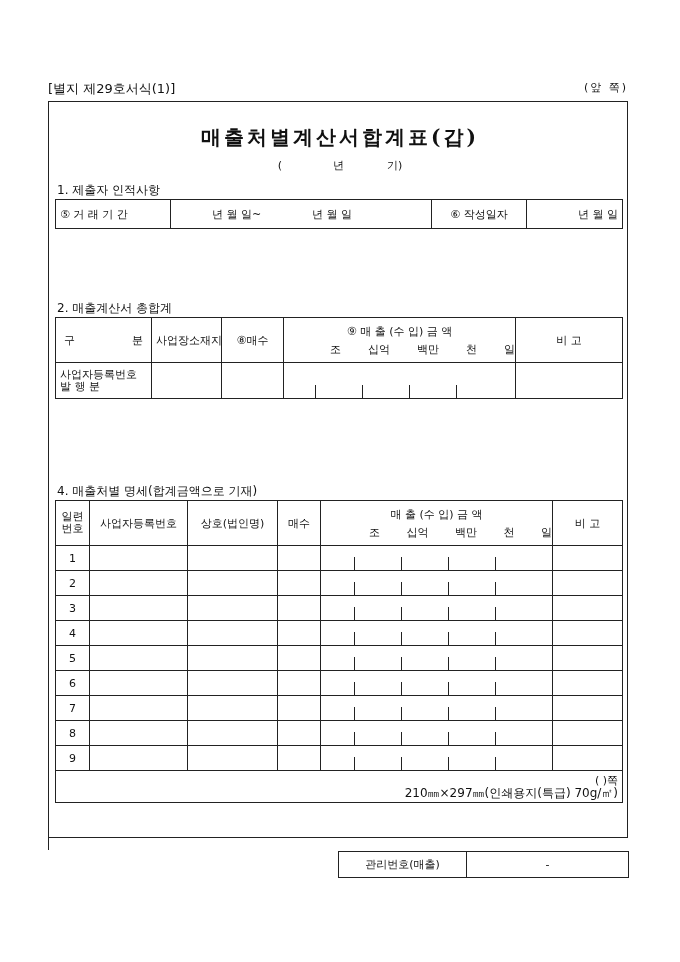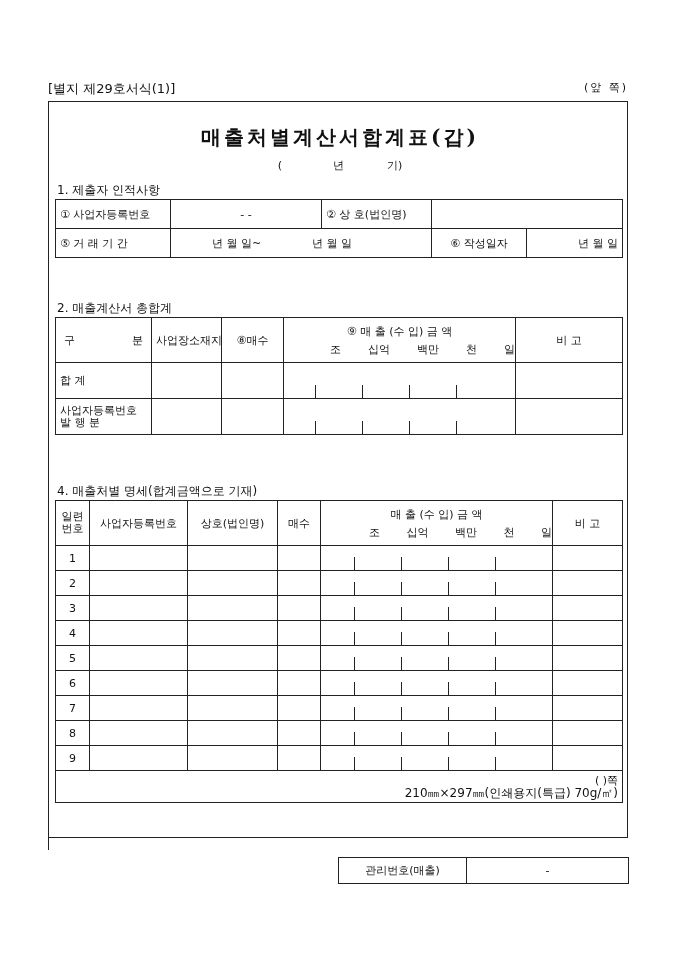--- a/index.html
+++ b/index.html
@@ -17,21 +17,21 @@
   #t1{left:55px;top:199px;width:567px;}
   #t1 td{height:28px;}
   #t2{left:55px;top:317px;width:567px;}
   #t3{left:55px;top:500px;width:567px;}
   .c{text-align:center;}
   .r{text-align:right;}
   .amt{position:relative;padding:0;}
   .tick{position:absolute;bottom:0;width:1px;height:13px;background:#222;}
   .dual{line-height:12px;}
   .spread{display:flex;justify-content:space-between;}
-  #mgmt{left:338px;top:851px;width:290px;margin-top:6px;}
+  #mgmt{left:338px;top:851px;width:290px;}
   #mgmt td{height:25px;}
 </style>
 </head>
 <body>
 
 <div class="abs" id="form-id">[별지 제29호서식(1)]</div>
 <div class="abs" id="side">(앞 쪽)</div>
 
 <div class="abs" id="frame"></div>
 <div class="abs" id="frame-tail"></div>
@@ -49,26 +49,20 @@
 <table id="t1">
   <colgroup>
       <col style="width:115px">
       <col style="width:131px">
       <col style="width:20px">
       <col style="width:110px">
       <col style="width:95px">
       <col style="width:96px">
     </colgroup>
   <tbody>
-      <tr>
-    <td>① 사업자등록번호</td>
-    <td colspan="2" class="c">-     -</td>
-    <td>② 상   호(법인명)</td>
-    <td colspan="2"></td>
-  </tr>
   <tr>
     <td>⑤ 거 래 기 간</td>
     <td colspan="3" style="border-right:1px solid #222;padding:0">
       <div style="display:flex">
         <span style="width:131px;text-align:center">년   월   일~</span>
         <span style="flex:1;padding-left:10px">년   월   일</span>
       </div>
     </td>
     <td class="c">⑥ 작성일자</td>
     <td class="r">년   월   일</td>
@@ -99,32 +93,20 @@
       <div class="c">⑨ 매 출 (수 입) 금 액</div>
       <div style="display:flex;justify-content:space-between;padding:3px 0 0 46px" class="amt-units">
         <span>조</span>
         <span>십억</span>
         <span>백만</span>
         <span>천</span>
         <span>일</span>
       </div>
     </td>
     <td class="c">비     고</td>
-  </tr>
-  <tr style="height:36px">
-    <td>합          계</td>
-    <td></td>
-    <td></td>
-    <td class="amt">
-          <span class="tick" style="left:31px"></span>
-          <span class="tick" style="left:78px"></span>
-          <span class="tick" style="left:125px"></span>
-          <span class="tick" style="left:172px"></span>
-        </td>
-    <td></td>
   </tr>
   <tr style="height:36px">
     <td class="dual">
           <div>사업자등록번호</div>
           <div>발    행    분</div>
         </td>
     <td></td>
     <td></td>
     <td class="amt">
           <span class="tick" style="left:31px"></span>

